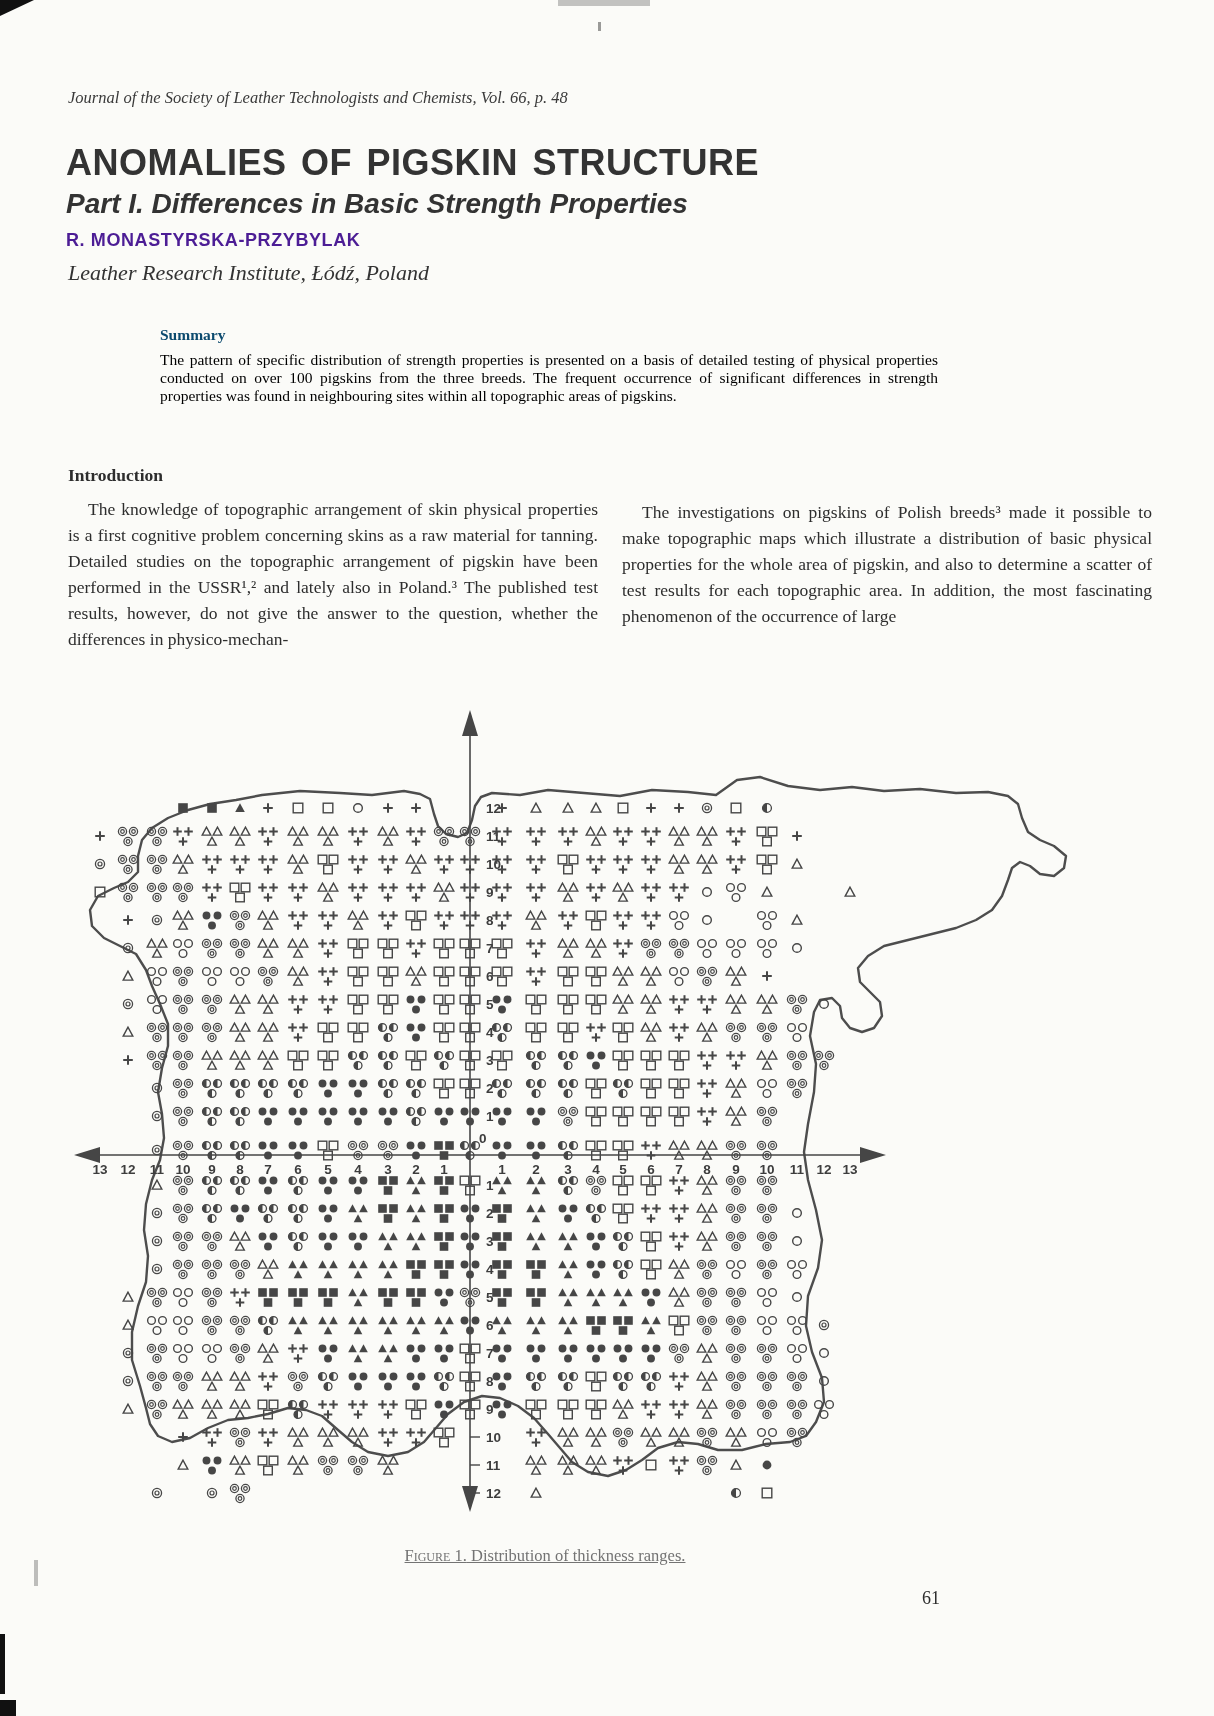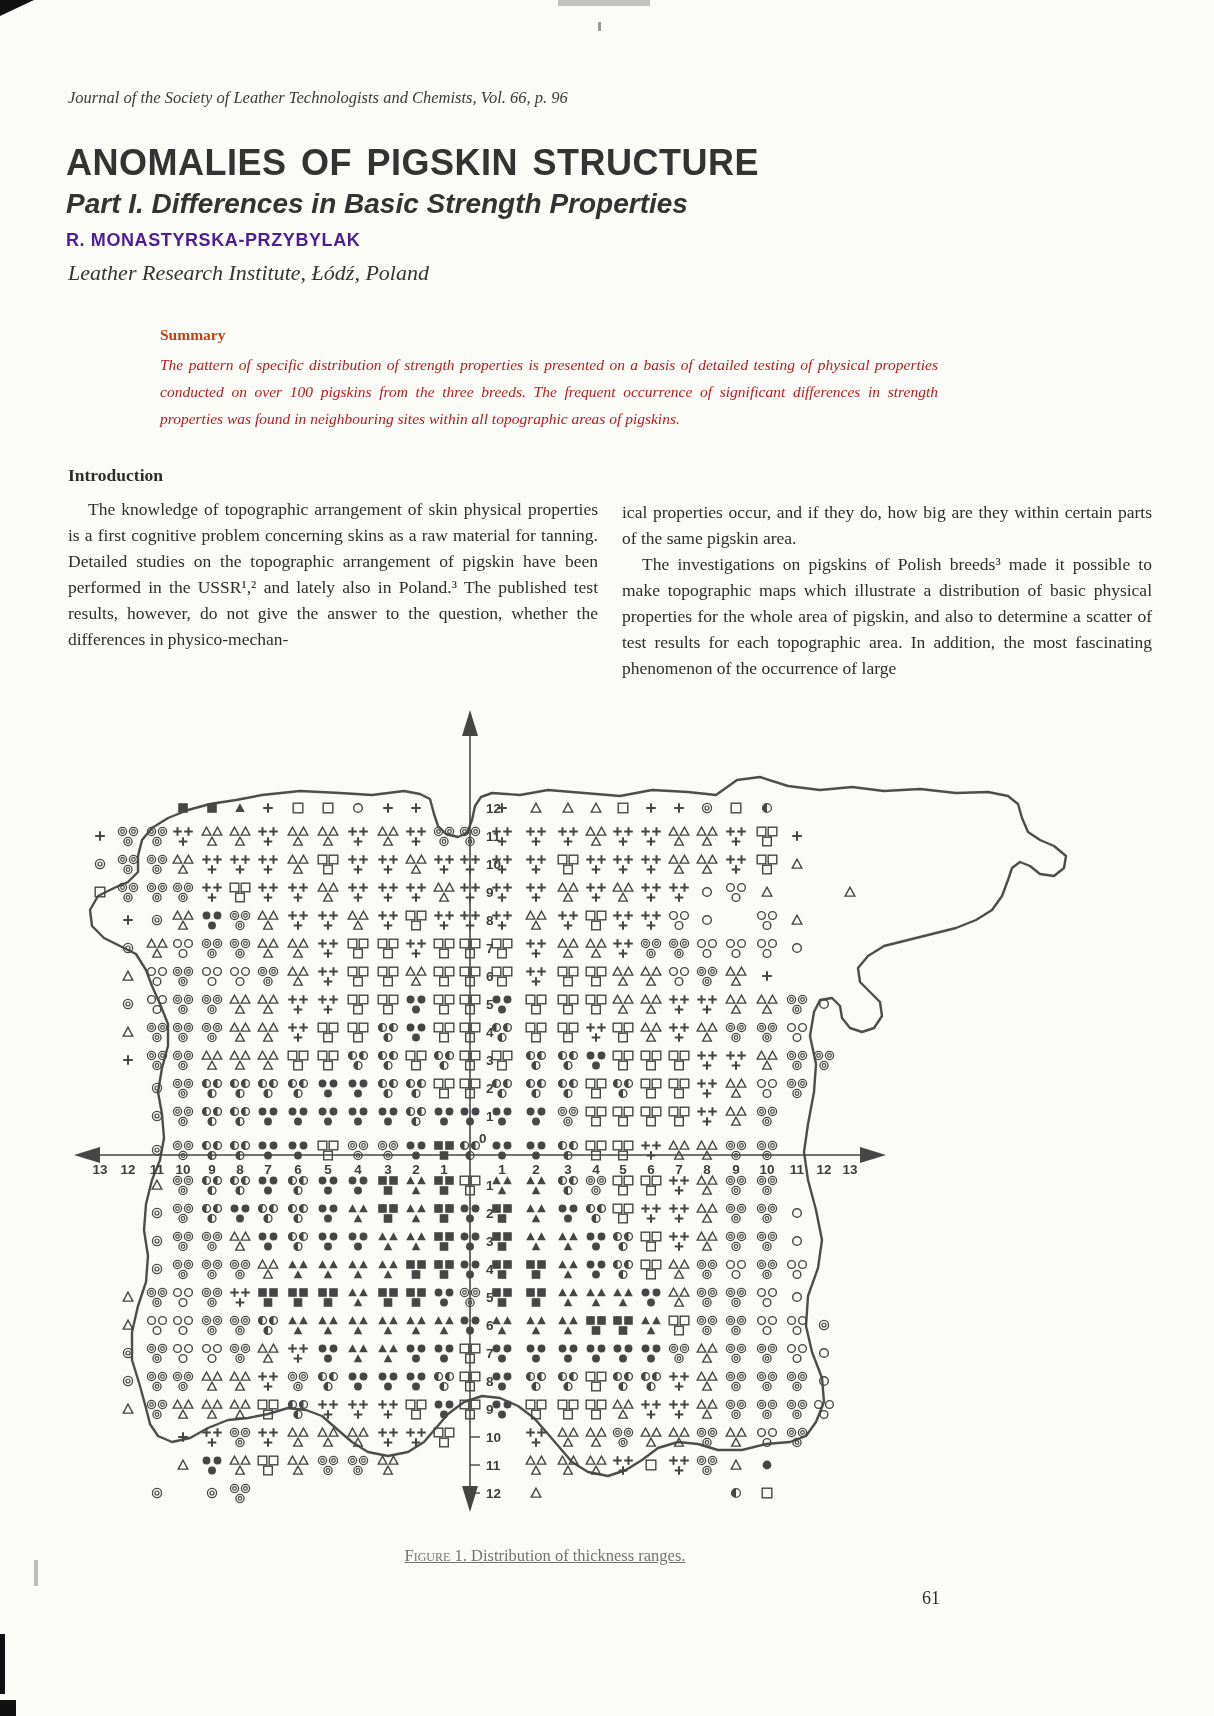--- a/index.html
+++ b/index.html
@@ -13,22 +13,22 @@
   #journal-line{left:68px;top:88px;font-style:italic;font-size:16.5px;color:#3a3a3a;}
   #title{left:66px;top:142px;font-family:"Liberation Sans",sans-serif;font-weight:bold;
          font-size:36px;color:#333;letter-spacing:.5px;word-spacing:4px;}
   #subtitle{left:66px;top:188px;font-family:"Liberation Sans",sans-serif;font-weight:bold;
          font-size:28px;color:#333;font-style:italic;}
   #author{left:66px;top:230px;font-family:"Liberation Sans",sans-serif;font-weight:bold;
          font-size:18px;color:#4c1d95;letter-spacing:.6px;}
   #affiliation{left:68px;top:260px;font-style:italic;font-size:22px;color:#333;}
   
   #summary{left:160px;top:326px;width:778px;}
-  #summary .head{font-weight:bold;font-size:15.5px;margin-bottom:7px;color:#c2410c;}
-  #summary .txt{font-size:15.5px;line-height:27px;text-align:justify;color:#b91c1c;font-style:italic;}
+  #summary .head{font-weight:bold;font-size:15.5px;margin-bottom:7px;color:#0c4a6e;}
+  #summary .txt{font-size:15.5px;line-height:18px;text-align:justify;color:#000000;}
   
   #intro{left:68px;top:462px;width:1092px;display:flex;}
   .col{width:530px;font-size:17.5px;line-height:26px;text-align:justify;color:#2d2d2d;}
   #col-left{margin-right:24px;}
   #col-right{padding-top:37px;}
   .intro-head{font-weight:bold;font-size:17.5px;margin-bottom:8px;color:#2d2d2d;}
   .indent{text-indent:20px;}
   p{margin:0;}
   
   #figure-wrap{left:0px;top:685px;width:1214px;height:840px;}
@@ -49,38 +49,37 @@
 </head>
 <body>
 
 <div class="art" id="art-tl"></div>
 <div class="art" id="art-top"></div>
 <div class="art" id="art-tick"></div>
 <div class="art" id="art-left1"></div>
 <div class="art" id="art-left2"></div>
 <div class="art" id="art-left3"></div>
 
-<div class="abs" id="journal-line">Journal of the Society of Leather Technologists and Chemists, Vol. 66, p. 96</div>
+<div class="abs" id="journal-line">Journal of the Society of Leather Technologists and Chemists, Vol. 66, p. 48</div>
 <div class="abs" id="title">ANOMALIES OF PIGSKIN STRUCTURE</div>
 <div class="abs" id="subtitle">Part I. Differences in Basic Strength Properties</div>
 <div class="abs" id="author">R. MONASTYRSKA-PRZYBYLAK</div>
 <div class="abs" id="affiliation">Leather Research Institute, Łódź, Poland</div>
 
 <div class="abs" id="summary">
   <div class="head">Summary</div>
   <div class="txt">The pattern of specific distribution of strength properties is presented on a basis of detailed testing of physical properties conducted on over 100 pigskins from the three breeds. The frequent occurrence of significant differences in strength properties was found in neighbouring sites within all topographic areas of pigskins.</div>
 </div>
 
 <div class="abs" id="intro">
   <div class="col" id="col-left">
     <div class="intro-head">Introduction</div>
     <p class="indent">The knowledge of topographic arrangement of skin physical properties is a first cognitive problem concerning skins as a raw material for tanning. Detailed studies on the topographic arrangement of pigskin have been performed in the USSR¹,² and lately also in Poland.³ The published test results, however, do not give the answer to the question, whether the differences in physico-mechan-</p>
   </div>
   <div class="col" id="col-right">
-    <p>ical properties occur, and if they do, how big are they within certain parts of the same pigskin area.</p>
     <p class="indent">The investigations on pigskins of Polish breeds³ made it possible to make topographic maps which illustrate a distribution of basic physical properties for the whole area of pigskin, and also to determine a scatter of test results for each topographic area. In addition, the most fascinating phenomenon of the occurrence of large</p>
   </div>
 </div>
 
 <div class="abs" id="figure-wrap">
   <svg id="fig-svg" width="1214" height="840" viewBox="0 685 1214 840">
       <path d="M236,800 L262,795 L300,791 L340,793 L372,795 L404,791 L420,794 L430,799 L434,814 L438,826 L446,834 L458,837 L467,833 L472,820 L475,806 L481,797 L492,793 L520,795 L548,790 L584,793 L620,796 L652,790 L688,792 L716,795 L737,780 L760,777 L788,786 L820,790 L852,787 L884,791 L920,789 L956,793 L988,792 L1008,796 L1018,804 L1022,818 L1028,832 L1040,840 L1054,846 L1066,856 L1064,868 L1054,876 L1040,874 L1030,866 L1020,862 L1012,868 L1008,880 L1002,896 L992,910 L976,920 L956,928 L932,934 L908,940 L884,946 L868,956 L858,968 L860,982 L870,992 L880,1002 L882,1016 L874,1028 L862,1032 L850,1028 L842,1018 L840,1006 L832,998 L820,1000 L814,1012 L810,1036 L816,1064 L814,1092 L808,1124 L804,1152 L808,1180 L816,1210 L822,1240 L818,1268 L808,1296 L806,1326 L812,1352 L822,1378 L824,1402 L816,1422 L806,1436 L790,1442 L766,1444 L742,1450 L718,1450 L698,1444 L678,1442 L658,1448 L642,1460 L626,1470 L608,1476 L588,1472 L572,1462 L560,1448 L548,1434 L534,1418 L518,1406 L500,1398 L482,1396 L464,1402 L448,1414 L436,1428 L424,1442 L408,1452 L388,1456 L368,1452 L352,1442 L338,1430 L322,1416 L306,1410 L288,1408 L268,1414 L248,1418 L228,1420 L208,1428 L190,1438 L172,1442 L158,1436 L150,1424 L146,1408 L140,1386 L132,1360 L132,1332 L138,1306 L146,1282 L148,1256 L144,1230 L146,1204 L152,1180 L160,1160 L164,1138 L162,1114 L158,1092 L162,1068 L168,1046 L168,1024 L160,1004 L152,986 L146,970 L136,954 L120,946 L104,938 L92,926 L90,910 L98,896 L114,888 L128,882 L138,872 L138,856 L142,840 L152,828 L168,818 L188,810 L210,804 Z" fill="none" stroke="#4d4d4d" stroke-width="2.4" stroke-linejoin="round"></path>
       <line x1="80" y1="1155" x2="880" y2="1155" stroke="#464646" stroke-width="1.6"></line>
       <line x1="470" y1="716" x2="470" y2="1506" stroke="#464646" stroke-width="1.6"></line>
       <polygon points="74,1155 100,1147 100,1163" fill="#464646"></polygon>

